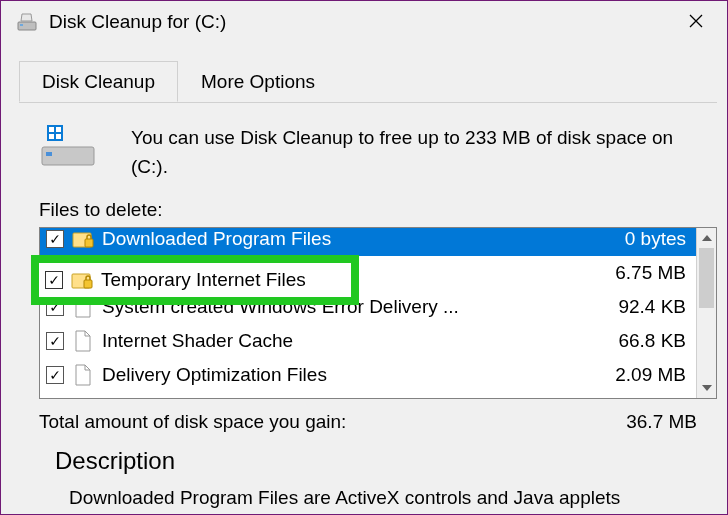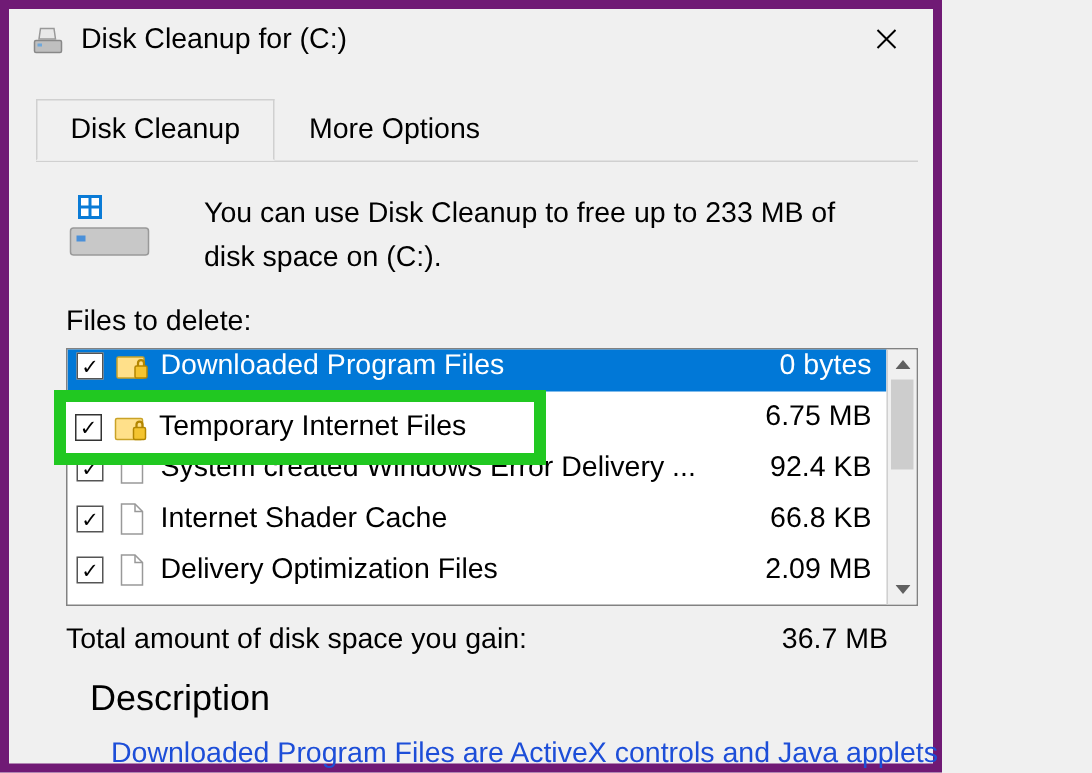--- a/index.html
+++ b/index.html
@@ -5,24 +5,24 @@
 * { box-sizing: border-box; margin: 0; padding: 0; }
 body {
   font-family: "Segoe UI", Tahoma, sans-serif;
   background: #f0f0f0;
   width: 728px;
   height: 515px;
   overflow: hidden;
   position: relative;
 }
 .window {
-  width: 628px;
+  width: 728px;
   height: 515px;
   background: #f0f0f0;
-  border: 6px solid #701a75;
+  border: 1px solid #701a75;
   position: relative;
 }
 .titlebar {
   height: 42px;
   display: flex;
   align-items: center;
   padding: 0 8px 0 16px;
   background: #f0f0f0;
 }
 .titlebar-icon {
@@ -201,21 +201,21 @@
 .total-label { flex: 1; }
 .total-value { }
 .desc-label {
   font-size: 24px;
   margin: 14px 0 0 54px;
   color: #000;
 }
 .desc-text {
   font-size: 19px;
   margin: 12px 0 0 68px;
-  color: #1d4ed8;
+  color: #000000;
   white-space: nowrap;
 }
 </style>
 </head>
 <body>
 
 <div class="window">
 
   <div class="titlebar">
     <span class="titlebar-icon">

